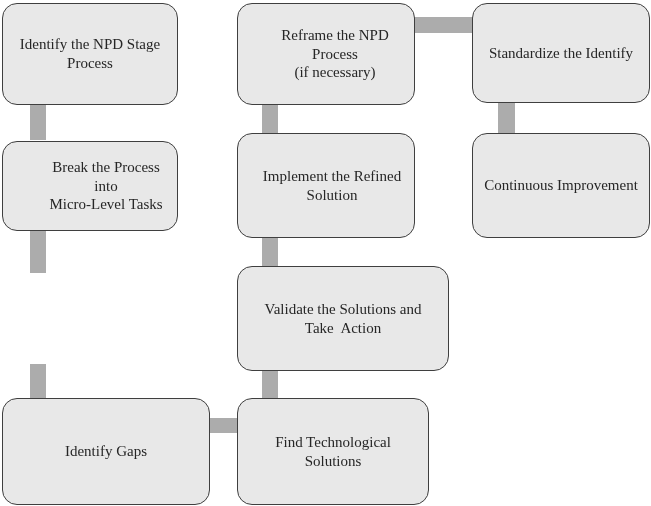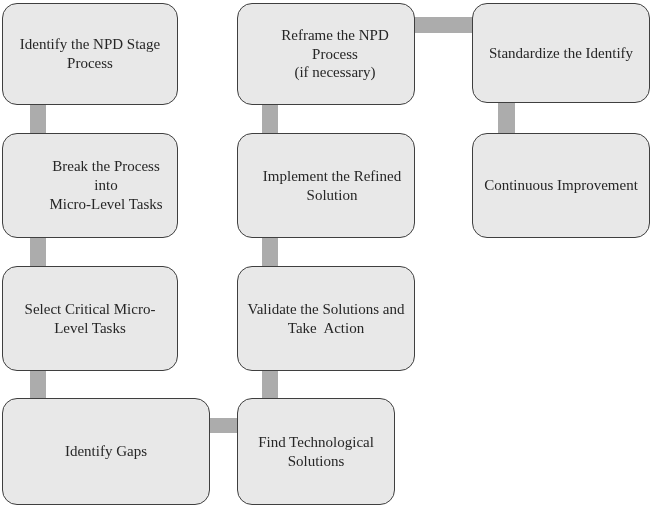--- a/index.html
+++ b/index.html
@@ -56,45 +56,41 @@
   <div class="conn" style="left:262px; top:364px; width:16px; height:42px;"></div>
   <div class="conn" style="left:262px; top:231px; width:16px; height:42px;"></div>
   <div class="conn" style="left:262px; top:98px;  width:16px; height:42px;"></div>
   <div class="conn" style="left:410px; top:17px;  width:66px; height:16px;"></div>
   <div class="conn" style="left:498px; top:98px;  width:17px; height:40px;"></div>
 
   <div class="box" style="left:2px; top:3px; width:176px; height:102px;">
     <span class="label">Identify the NPD Stage
 Process</span>
   </div>
-  <div class="box" style="left:2px; top:133px; width:176px; height:105px;padding-left:38px;">
+  <div class="box" style="left:2px; top:141px; width:176px; height:90px;padding-left:38px;">
     <span class="label">Break the Process into
 Micro-Level Tasks</span>
-  </div>
-  <div class="box" style="left:2px; top:266px; width:176px; height:105px;">
-    <span class="label">Select Critical Micro-
-Level Tasks</span>
   </div>
   <div class="box" style="left:2px; top:398px; width:208px; height:107px;">
     <span class="label">Identify Gaps</span>
   </div>
 
   <div class="box" style="left:237px; top:3px; width:178px; height:102px;padding-left:24px;">
     <span class="label">Reframe the NPD Process
 (if necessary)</span>
   </div>
   <div class="box" style="left:237px; top:133px; width:178px; height:105px;padding-left:18px;">
     <span class="label">Implement the Refined
 Solution</span>
   </div>
-  <div class="box" style="left:237px; top:266px; width:178px; height:105px;align-items:center;">
+  <div class="box" style="left:237px; top:266px; width:212px; height:105px;align-items:center;">
     <span class="label">Validate the Solutions and
 Take  Action</span>
   </div>
-  <div class="box" style="left:237px; top:398px; width:158px; height:107px;">
+  <div class="box" style="left:237px; top:398px; width:192px; height:107px;">
     <span class="label">Find Technological
 Solutions</span>
   </div>
 
   <div class="box" style="left:472px; top:3px; width:178px; height:100px;">
     <span class="label">Standardize the Identify</span>
   </div>
   <div class="box" style="left:472px; top:133px; width:178px; height:105px;justify-content:center;">
     <span class="label">Continuous Improvement</span>
   </div>

